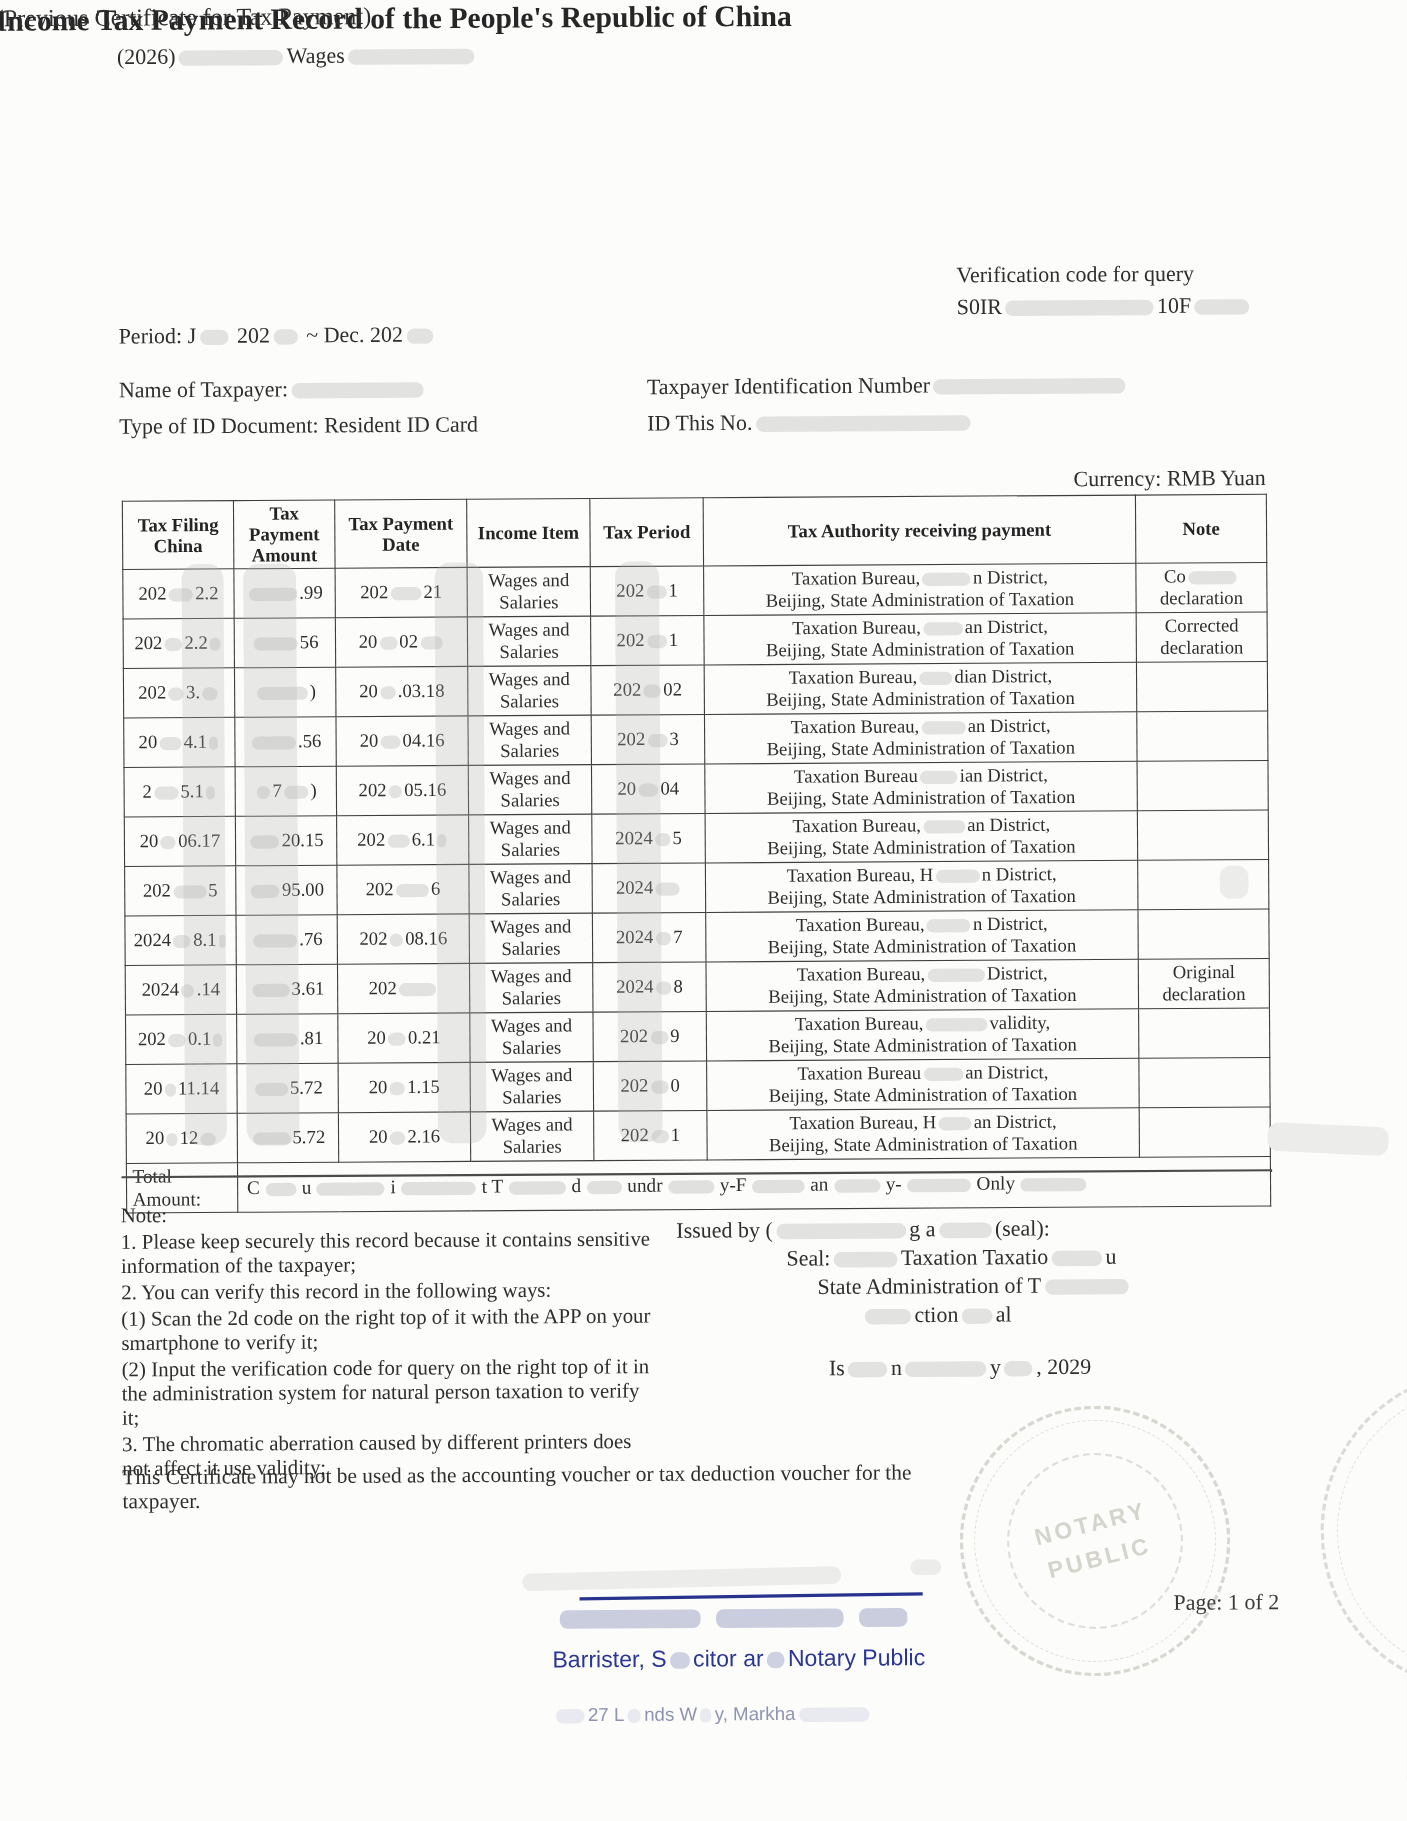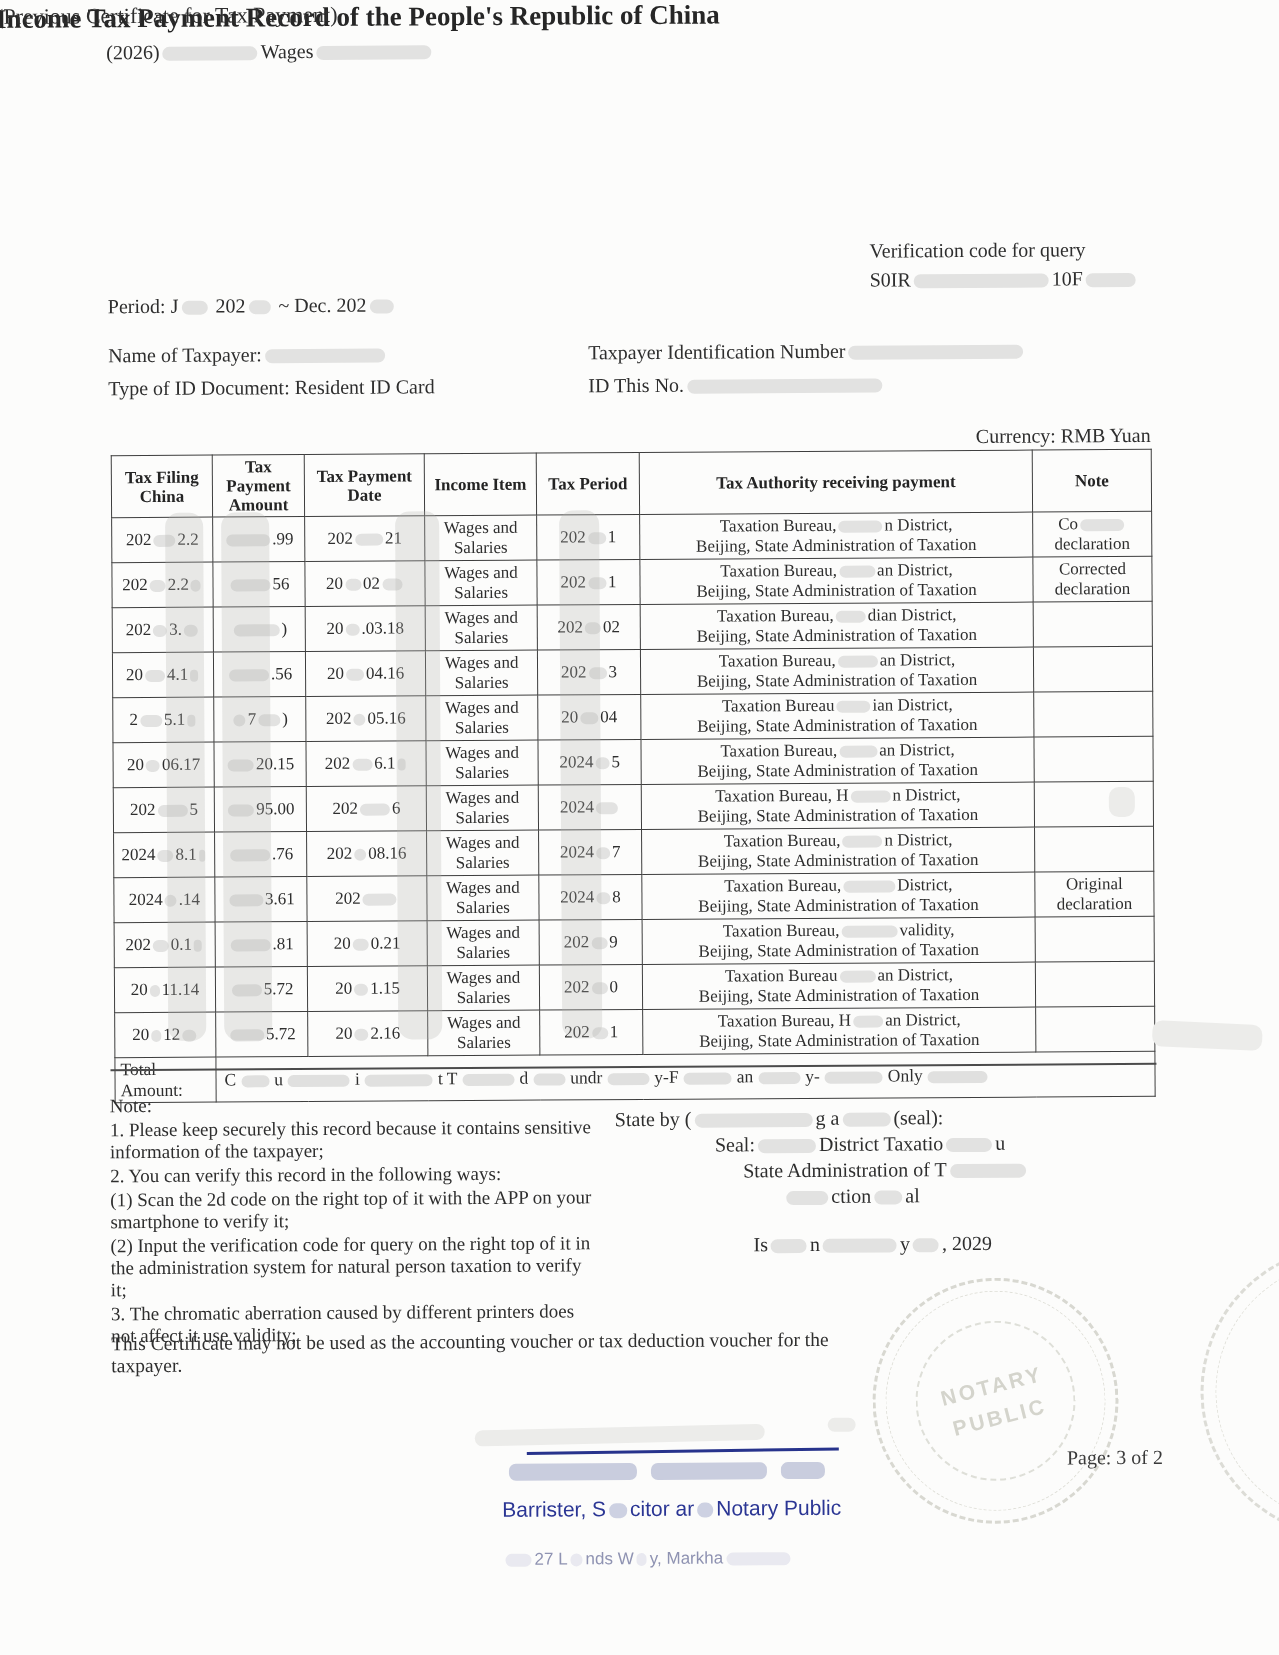--- a/index.html
+++ b/index.html
@@ -272,29 +272,29 @@
     <div class="abs notes">
       <div>Note:</div>
       <div>1. Please keep securely this record because it contains sensitive information of the taxpayer;</div>
       <div>2. You can verify this record in the following ways:</div>
       <div>(1) Scan the 2d code on the right top of it with the APP on your smartphone to verify it;</div>
       <div>(2) Input the verification code for query on the right top of it in the administration system for natural person taxation to verify it;</div>
       <div>3. The chromatic aberration caused by different printers does not affect it use validity;</div>
     </div>
 
     <div class="abs issued">
-      <div><span class="frag">State by (</span><span class="redact" style="width: 118px;"></span><span class="frag">g a</span><span class="redact" style="width: 48px;"></span><span class="frag">(seal):</span></div>
-      <div class="l2"><span class="frag">Seal:</span><span class="redact" style="width: 58px;"></span><span class="frag">District Taxatio</span><span class="redact" style="width: 46px;"></span><span class="frag">u</span></div>
+      <div><span class="frag">Issued by (</span><span class="redact" style="width: 118px;"></span><span class="frag">g a</span><span class="redact" style="width: 48px;"></span><span class="frag">(seal):</span></div>
+      <div class="l2"><span class="frag">Seal:</span><span class="redact" style="width: 58px;"></span><span class="frag">Taxation Taxatio</span><span class="redact" style="width: 46px;"></span><span class="frag">u</span></div>
       <div class="l3"><span class="frag">State Administration of T</span><span class="redact" style="width: 76px;"></span></div>
       <div class="l4"><span class="redact" style="width: 42px;"></span><span class="frag">ction</span><span class="redact" style="width: 28px;"></span><span class="frag">al</span></div>
       <div class="l5"><span class="frag">Is</span><span class="redact" style="width: 36px;"></span><span class="frag">n</span><span class="redact" style="width: 74px;"></span><span class="frag">y</span><span class="redact" style="width: 26px;"></span><span class="frag">, 2029</span></div>
     </div>
 
     <div class="abs cert">This Certificate may not be used as the accounting voucher or tax deduction voucher for the taxpayer.</div>
-    <div class="abs page-label">Page: 3 of 2</div>
+    <div class="abs page-label">Page: 1 of 2</div>
 
     <div class="smudge" style="left:1108px;top:790px;width:26px;height:30px;"></div>
     <div class="smudge" style="left:1150px;top:1026px;width:110px;height:26px;transform:rotate(3deg);"></div>
     <div class="smudge" style="left:470px;top:1427px;width:290px;height:16px;transform:rotate(-1deg);"></div>
     <div class="smudge" style="left:823px;top:1419px;width:28px;height:14px;"></div>
 
     <div class="abs stamp-line"></div>
     <div class="abs stamp stamp-redacted"><span class="redact" style="width: 128px;"></span><span class="redact" style="width: 116px;"></span><span class="redact" style="width: 44px;"></span></div>
     <div class="abs stamp barrister"><span class="frag">Barrister, S</span><span class="redact" style="width: 18px;"></span><span class="frag">citor ar</span><span class="redact" style="width: 16px;"></span><span class="frag">Notary Public</span></div>
     <div class="abs stamp address"><span class="redact" style="width: 26px;"></span><span class="frag">27 L</span><span class="redact" style="width: 12px;"></span><span class="frag">nds W</span><span class="redact" style="width: 10px;"></span><span class="frag">y, Markha</span><span class="redact" style="width: 64px;"></span></div>

